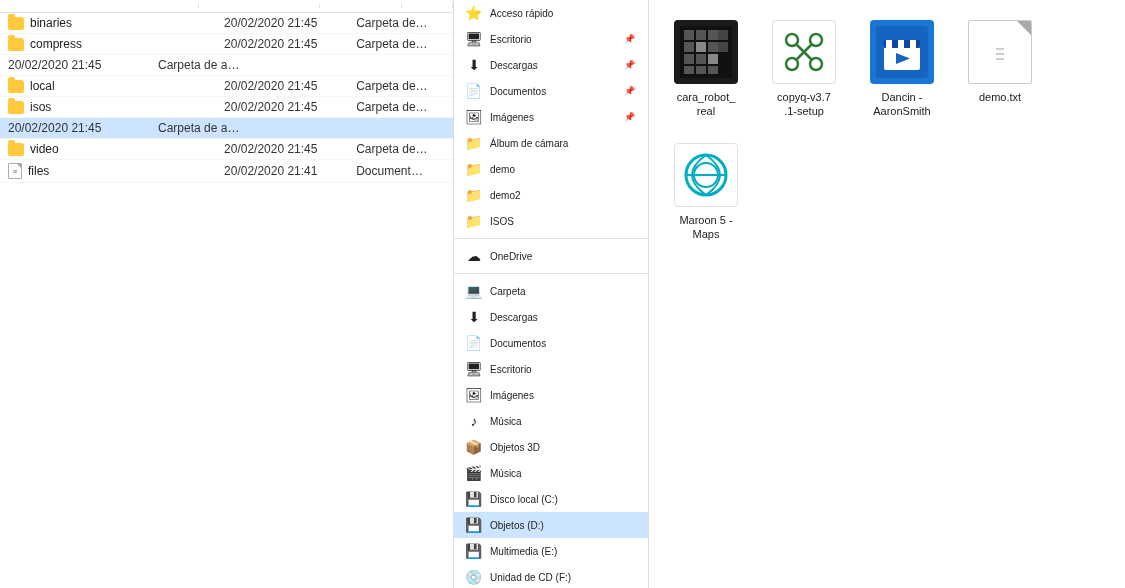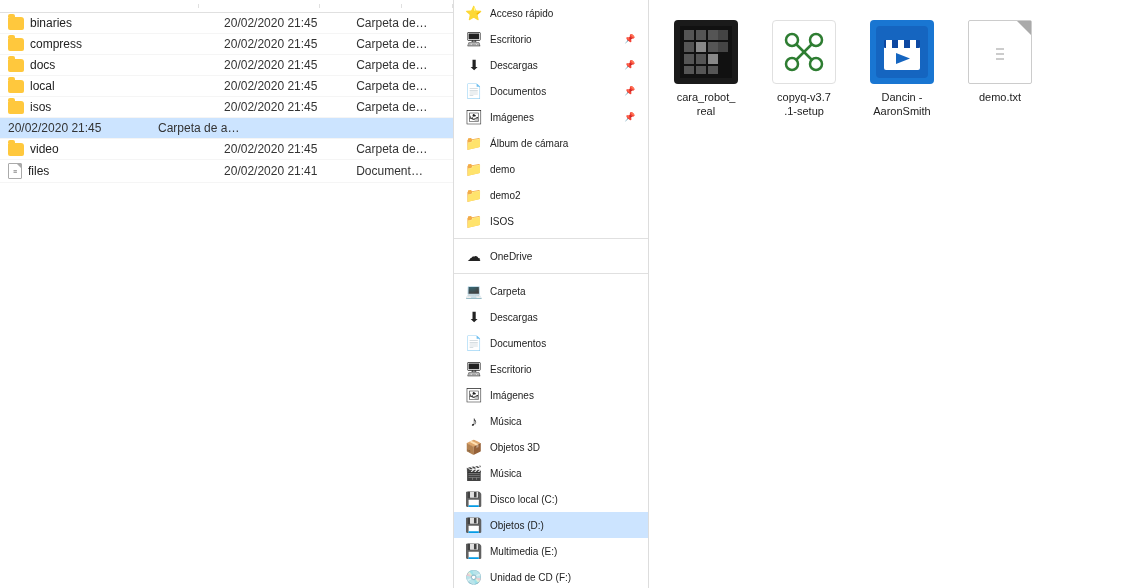--- a/index.html
+++ b/index.html
@@ -324,24 +324,20 @@
       <div class="file-row">
         <div class="file-name-cell">
           <div class="folder-icon"></div>
           <span class="file-name-text">compress</span>
         </div>
         <div class="file-date-cell">20/02/2020 21:45</div>
         <div class="file-type-cell">Carpeta de archivos</div>
         <div class="file-size-cell"></div>
       </div>
       <div class="file-row">
-        <div class="file-name-cell">
-          <div class="folder-icon"></div>
-          <span class="file-name-text">docs</span>
-        </div>
         <div class="file-date-cell">20/02/2020 21:45</div>
         <div class="file-type-cell">Carpeta de archivos</div>
         <div class="file-size-cell"></div>
       </div>
       <div class="file-row">
         <div class="file-name-cell">
           <div class="folder-icon"></div>
           <span class="file-name-text">local</span>
         </div>
         <div class="file-date-cell">20/02/2020 21:45</div>
@@ -554,14 +550,30 @@
       <div style="font-size:9px;color:#666;margin-top:8px;padding:4px;">
         <div style="background:#ccc;height:2px;margin:3px 4px;"></div>
         <div style="background:#ccc;height:2px;margin:3px 4px;"></div>
         <div style="background:#ccc;height:2px;margin:3px 4px;"></div>
         <div style="background:#ccc;height:2px;margin:3px 8px;"></div>
       </div>
     </div>
         </div>
         <div class="icon-label" style="white-space: pre-wrap;">demo.txt</div>
       </div>
+      <div class="file-icon-item">
+        <div class="large-icon">
+          <div class="maroon-icon-bg">
+      <svg width="52" height="52" viewBox="0 0 52 52" xmlns="http://www.w3.org/2000/svg">
+        <rect width="52" height="52" rx="4" fill="#fff"></rect>
+        <circle cx="26" cy="26" r="20" fill="none" stroke="#00acc1" stroke-width="3"></circle>
+        <circle cx="26" cy="26" r="12" fill="none" stroke="#00acc1" stroke-width="2"></circle>
+        <path d="M26,6 Q40,16 40,26 Q40,36 26,46" fill="none" stroke="#00acc1" stroke-width="2"></path>
+        <path d="M26,6 Q12,16 12,26 Q12,36 26,46" fill="none" stroke="#00acc1" stroke-width="2"></path>
+        <line x1="6" y1="26" x2="46" y2="26" stroke="#00acc1" stroke-width="2"></line>
+      </svg>
+    </div>
+        </div>
+        <div class="icon-label" style="white-space: pre-wrap;">Maroon 5 -
+Maps</div>
+      </div>
     </div>
 </div>
 
 </body></html>

